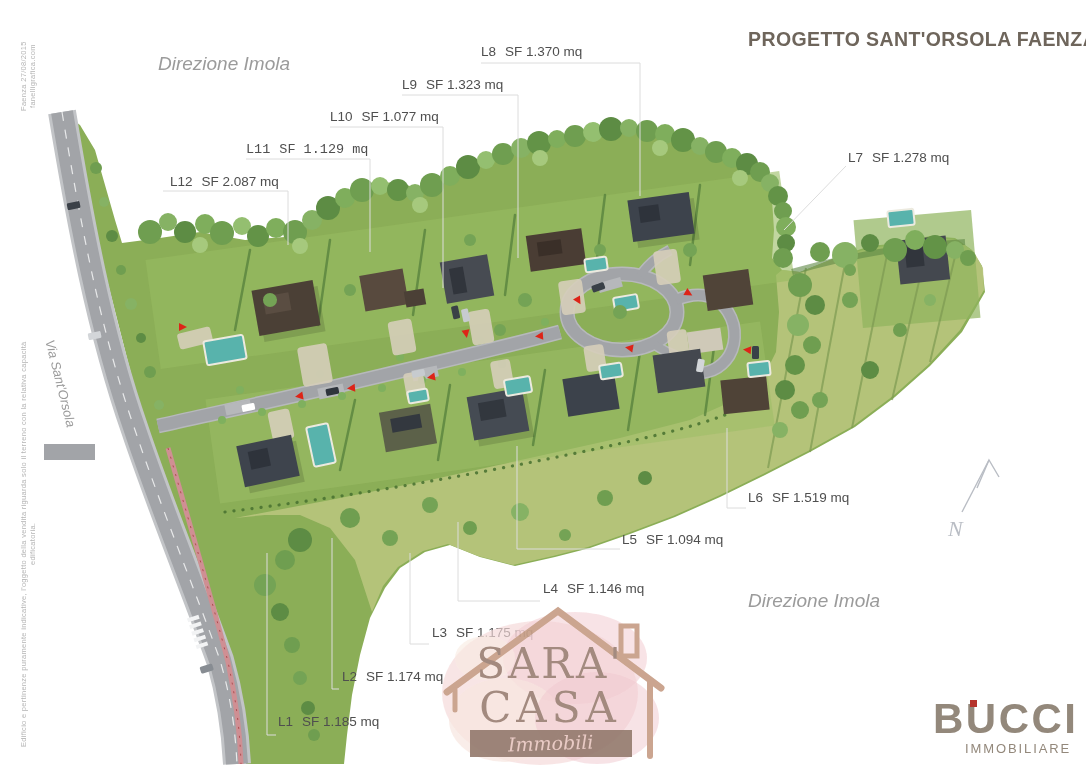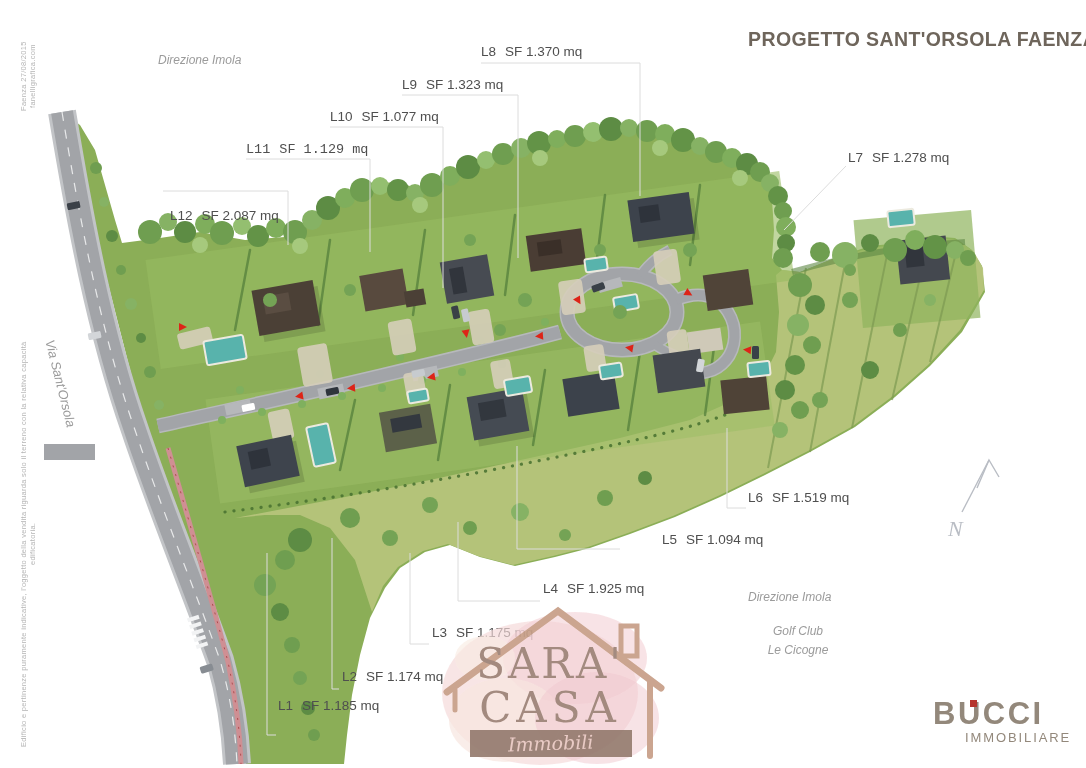--- a/index.html
+++ b/index.html
@@ -3,28 +3,28 @@
 <meta charset="utf-8">
 <style>
   html,body{margin:0;padding:0;background:#ffffff;}
   .page{position:relative;width:1086px;height:768px;background:#ffffff;overflow:hidden;
         font-family:"Liberation Sans",sans-serif;}
   .plan-svg{position:absolute;left:0;top:0;z-index:1;}
   .overlay{position:absolute;z-index:6;white-space:nowrap;}
   .title{font-size:19.5px;font-weight:bold;color:#6e655b;letter-spacing:.4px;}
   .lot-label{position:absolute;z-index:6;font-size:13.5px;color:#4f4f4f;white-space:nowrap;}
   .lot-label .code{margin-right:9px;}
-  .italic-note{font-style:italic;color:#9b9b9b;font-size:12px;}
+  .italic-note{font-style:italic;color:#9b9b9b;font-size:19px;}
   .street-label{position:absolute;z-index:6;font-style:italic;color:#9b9b9b;font-size:13px;
         transform:rotate(76deg);transform-origin:0 0;}
   .golf{position:absolute;z-index:6;width:130px;text-align:center;line-height:19px;}
   .side-credit{position:absolute;z-index:6;writing-mode:vertical-rl;transform:rotate(180deg);
         font-size:7.5px;color:#b5b5b5;letter-spacing:.3px;text-align:center;}
   .bucci{position:absolute;z-index:6;color:#93887b;}
-  .bucci .name{font-size:31px;font-weight:bold;letter-spacing:2.5px;line-height:1;position:relative;}
+  .bucci .name{font-size:42px;font-weight:bold;letter-spacing:2.5px;line-height:1;position:relative;}
   .bucci .dot{position:absolute;left:37px;top:2px;width:7px;height:7px;background:#b5342c;}
   .bucci .sub{font-size:13px;letter-spacing:1.9px;margin-top:1px;padding-left:32px;}
   .watermark{position:absolute;left:425px;top:598px;width:250px;height:170px;z-index:7;
         opacity:.93;pointer-events:none;text-align:center;}
 </style>
 </head>
 <body>
 
 <div class="page">
 
@@ -359,59 +359,55 @@
   </svg>
 
   <div class="overlay title" style="left:748px;top:28px;">PROGETTO SANT'ORSOLA FAENZA</div>
 
   <div class="overlay italic-note" style="left:158px;top:53px;">Direzione Imola</div>
 
   <div class="street-label" style="left:57px;top:338px;">Via Sant'Orsola</div>
 
   <div class="overlay italic-note" style="left:748px;top:590px;">Direzione Imola</div>
 
-  <div class="golf italic-note" style="left:733px;top:622px;">
-    <div>Golf Club</div>
-    <div>Le Cicogne</div>
-  </div>
-
-  <div class="lot-label" style="left:278px;top:698px;">
+
+  <div class="lot-label" style="left:278px;top:714px;">
     <span class="code">L1</span><span>SF 1.185 mq</span>
   </div>
   <div class="lot-label" style="left:342px;top:669px;">
     <span class="code">L2</span><span>SF 1.174 mq</span>
   </div>
   <div class="lot-label" style="left:432px;top:625px;">
     <span class="code">L3</span><span>SF 1.175 mq</span>
   </div>
   <div class="lot-label" style="left:543px;top:581px;">
-    <span class="code">L4</span><span>SF 1.925 mq</span>
-  </div>
-  <div class="lot-label" style="left:622px;top:532px;margin-left:40px;">
+    <span class="code">L4</span><span>SF 1.146 mq</span>
+  </div>
+  <div class="lot-label" style="left:622px;top:532px;">
     <span class="code">L5</span><span>SF 1.094 mq</span>
   </div>
   <div class="lot-label" style="left:748px;top:490px;">
     <span class="code">L6</span><span>SF 1.519 mq</span>
   </div>
   <div class="lot-label" style="left:848px;top:150px;">
     <span class="code">L7</span><span>SF 1.278 mq</span>
   </div>
   <div class="lot-label" style="left:481px;top:44px;text-align:right;">
     <span class="code">L8</span><span>SF 1.370 mq</span>
   </div>
   <div class="lot-label" style="left:402px;top:77px;">
     <span class="code">L9</span><span>SF 1.323 mq</span>
   </div>
   <div class="lot-label" style="left:330px;top:109px;">
     <span class="code">L10</span><span>SF 1.077 mq</span>
   </div>
   <div class="lot-label" style="left:246px;top:142px;font-family:Liberation Mono, monospace;">
     <span class="code">L11</span><span>SF 1.129 mq</span>
   </div>
-  <div class="lot-label" style="left:170px;top:174px;margin-top:34px;">
+  <div class="lot-label" style="left:170px;top:174px;">
     <span class="code">L12</span><span>SF 2.087 mq</span>
   </div>
 
   <div class="side-credit" style="left:19px;top:15px;height:122px;">Faenza 27/08/2015    fanelligrafica.com</div>
   <div class="side-credit" style="left:19px;top:330px;height:428px;">Edificio e pertinenze puramente indicative, l'oggetto della vendita riguarda solo il terreno con la relativa capacità edificatoria.</div>
 
   <div class="watermark">
     <svg width="250" height="170" viewBox="0 0 250 170">
       <g>
         <ellipse cx="115" cy="95" rx="98" ry="72" fill="#f5d9da" opacity=".72"></ellipse>

